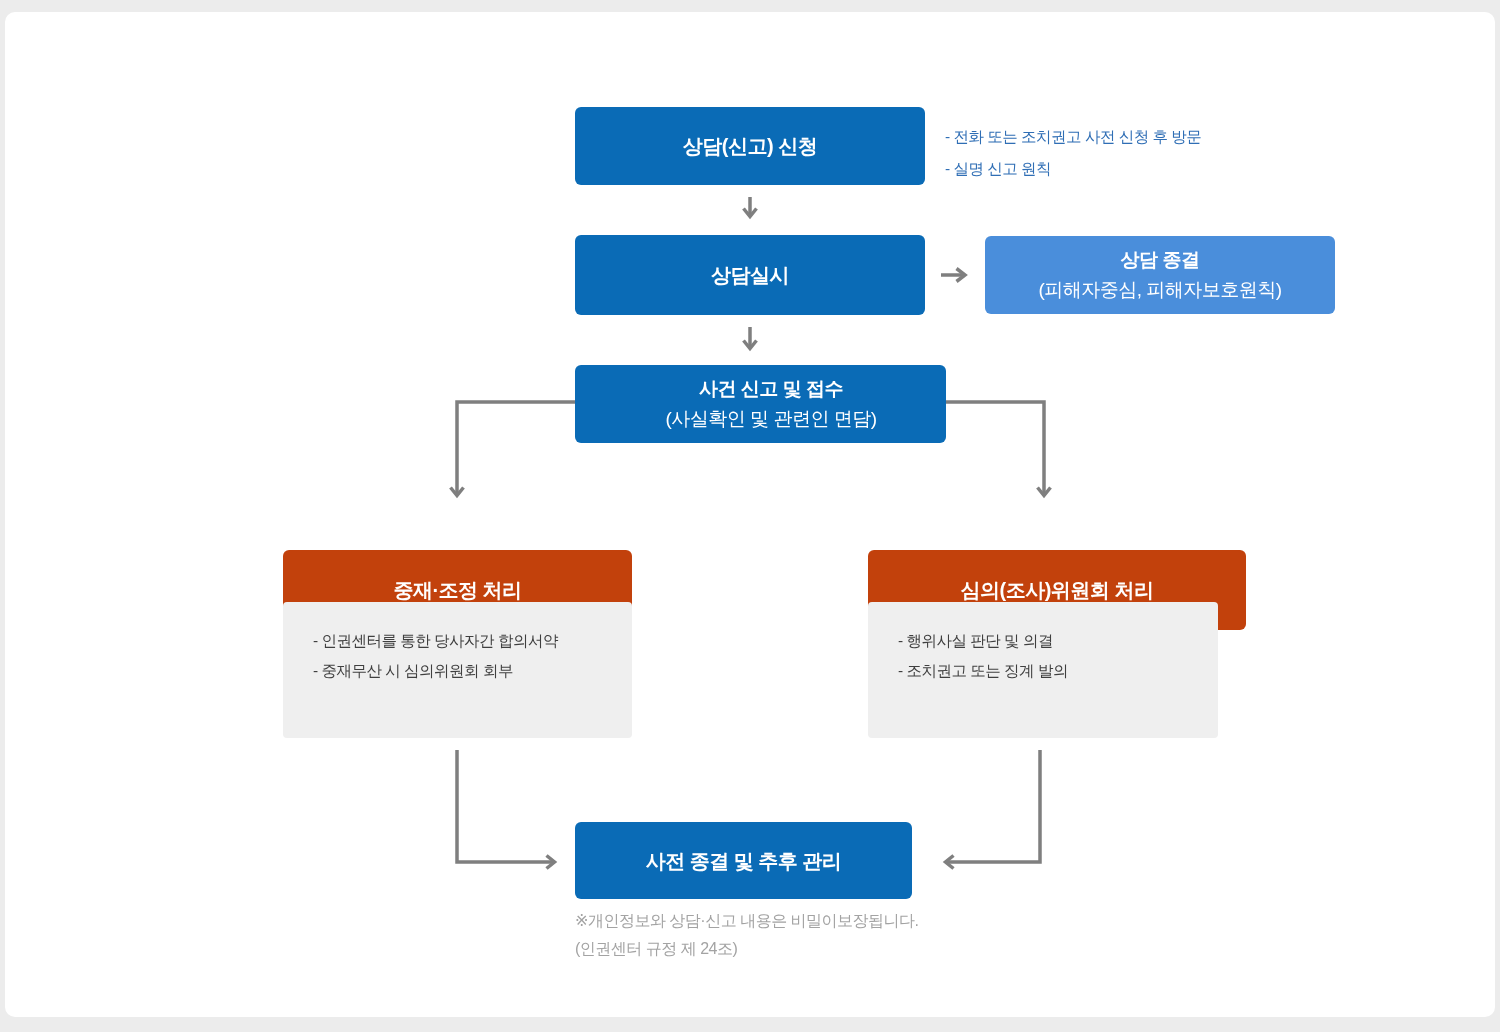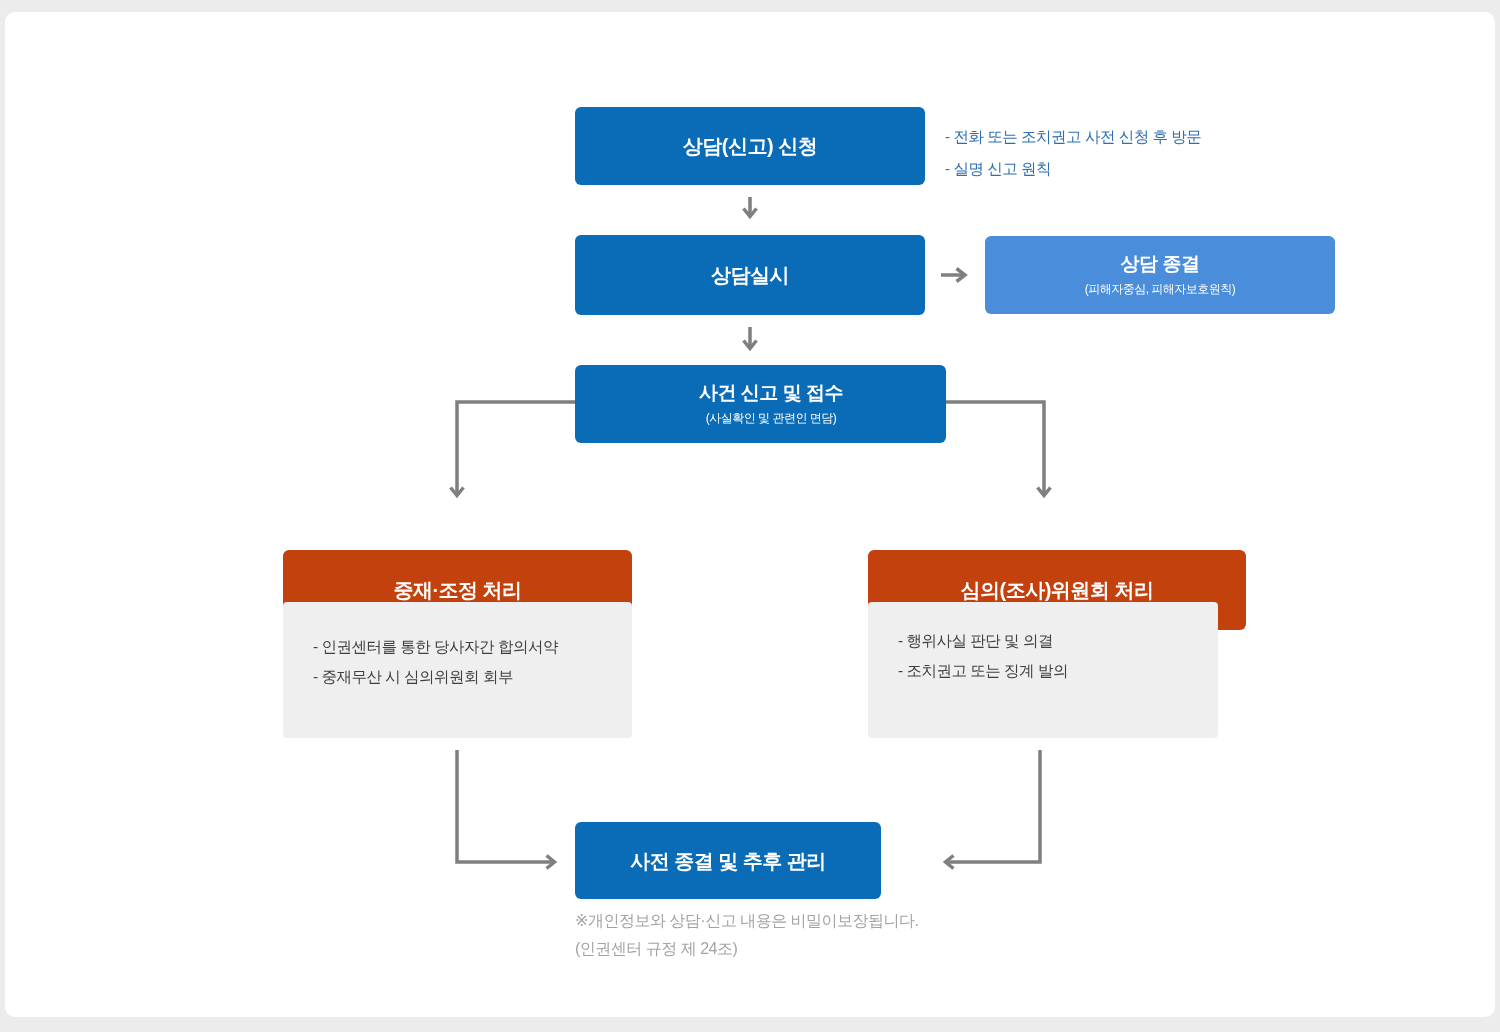--- a/index.html
+++ b/index.html
@@ -11,27 +11,27 @@
   .card{
     position:absolute;left:5px;top:12px;width:1490px;height:1005px;
     background:#ffffff;border-radius:10px;
   }
   .node{
     position:absolute;display:flex;flex-direction:column;
     align-items:center;justify-content:center;
     border-radius:6px;color:#ffffff;text-align:center;line-height:1.3;
   }
   .node .title{font-size:20px;font-weight:bold;letter-spacing:-0.5px;}
-  .node .subtitle{font-size:12px;font-weight:normal;margin-top:5px;letter-spacing:-0.5px;}
+  .node .subtitle{font-size:19px;font-weight:normal;margin-top:5px;letter-spacing:-0.5px;}
   .blue{background:#0a6bb6;}
   .lightblue{background:#4a8edb;}
   .teal{background:#c2410c;margin-top:36px;}
   .panel{
     position:absolute;background:#efefef;border-radius:4px;
-    padding:30px 0 0 30px;box-sizing:border-box;
+    padding:24px 0 0 30px;box-sizing:border-box;
     color:#3f3f3f;font-size:15.5px;letter-spacing:-0.5px;
   }
   .panel .line{line-height:30px;}
   .sidenote{
     position:absolute;left:945px;top:121px;
     color:#2f6eb5;font-size:15.5px;font-weight:500;letter-spacing:-0.5px;
   }
   .sidenote .line{line-height:32px;}
   .footnote{
     position:absolute;color:#a3a3a3;font-size:16px;letter-spacing:-0.5px;
@@ -105,18 +105,18 @@
 </div>
 
 <div class="node teal" style="left:868px;top:514px;width:378px;height:80px;">
   <div class="title">심의(조사)위원회 처리</div>
 </div>
 <div class="panel" style="left:868px;top:602px;width:350px;height:136px;padding-top:24px;">
   <div class="line">- 행위사실 판단 및 의결</div>
   <div class="line">- 조치권고 또는 징계 발의</div>
 </div>
 
-<div class="node blue" style="left:575px;top:822px;width:306px;height:77px;">
+<div class="node blue" style="left:575px;top:822px;width:337px;height:77px;">
   <div class="title">사전 종결 및 추후 관리</div>
 </div>
 
 <div class="footnote" style="left:575px;top:911px;">※개인정보와 상담·신고 내용은 비밀이보장됩니다.</div>
 <div class="footnote" style="left:575px;top:939px;">(인권센터 규정 제 24조)</div>
 
 </body></html>

